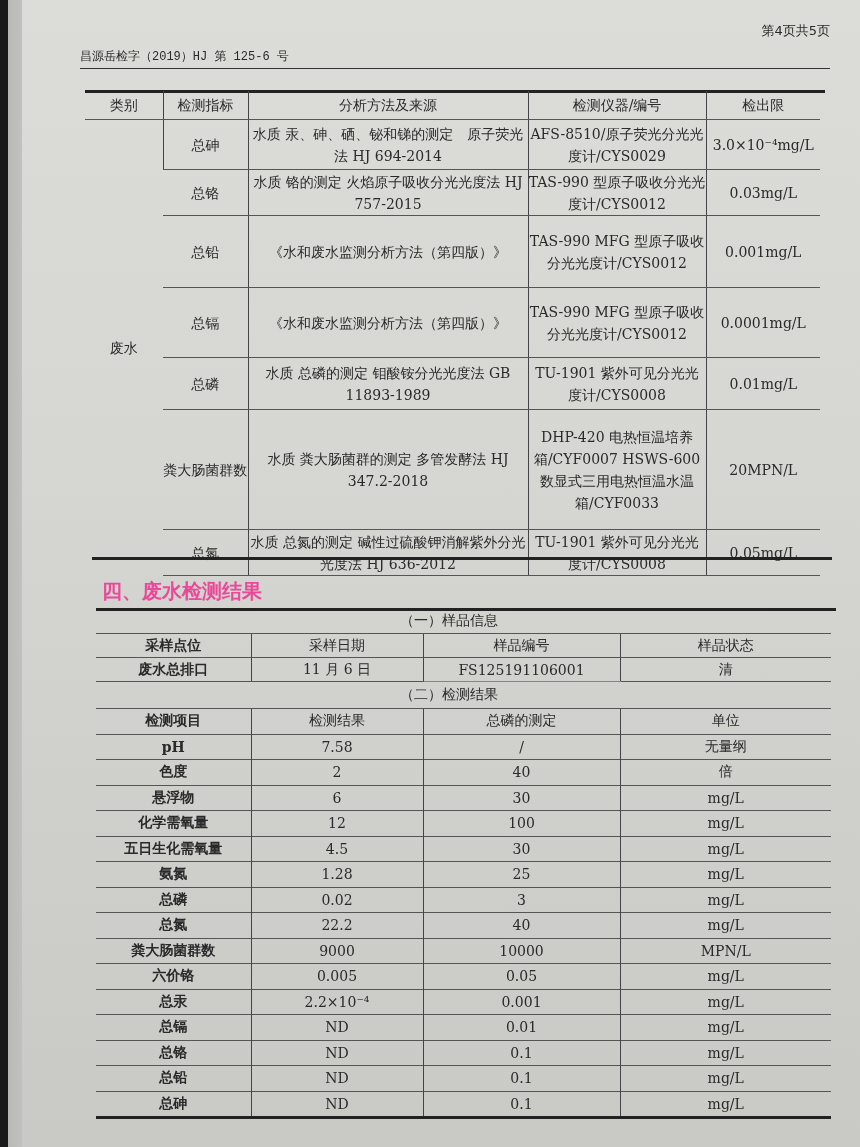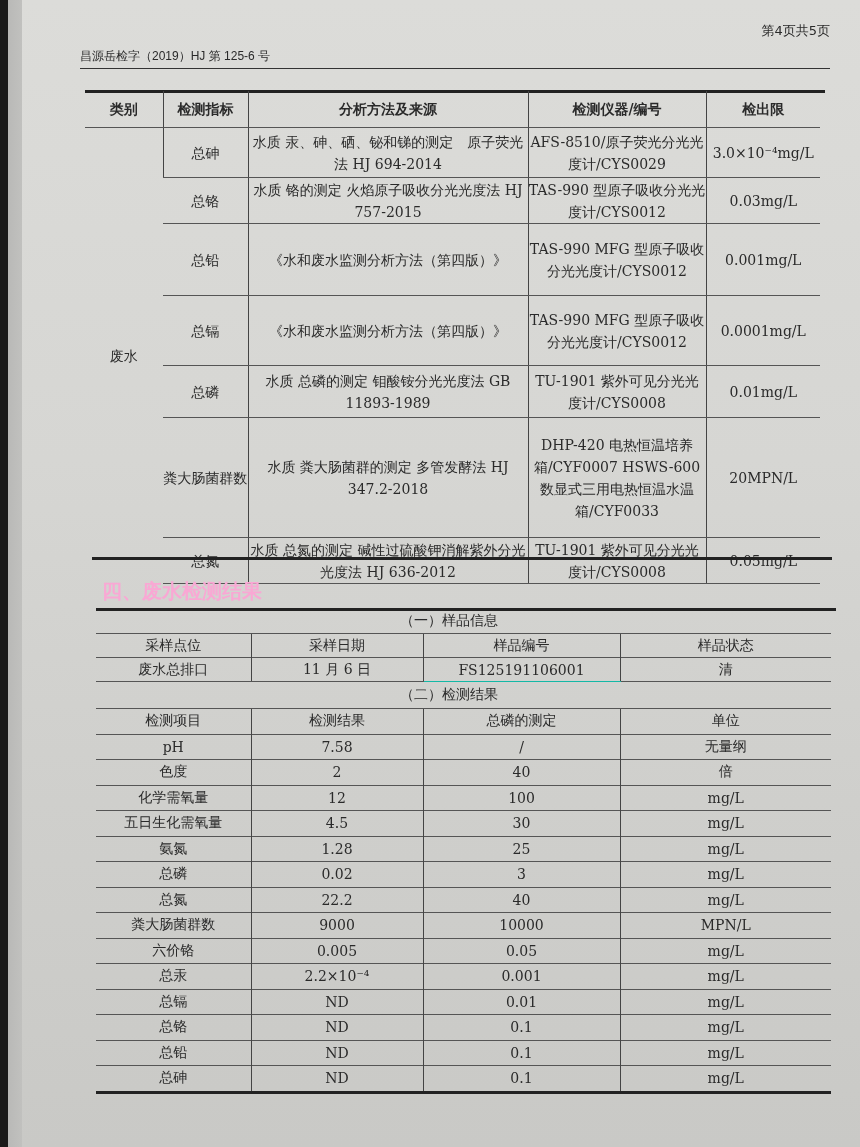--- a/index.html
+++ b/index.html
@@ -17,38 +17,38 @@
     position:absolute; left:22px; top:0; width:838px; height:1147px;
     background:linear-gradient(180deg,#dcdcd9 0%,#d6d6d3 40%,#cfcfcc 70%,#c9c9c6 100%);
   }
   .page-num {
     position:absolute; right:30px; top:22px; font-size:13px;
     font-family:"DejaVu Sans","Liberation Sans",sans-serif;
     text-align:center;
   }
   .report-id {
     position:absolute; left:80px; top:48px; font-size:12px;
-    font-family:Liberation Sans, sans-serif;
+    font-family:Liberation Mono, monospace;
   }
   .hr-thin { position:absolute; height:1px; background:#333; }
   .hr-thick { position:absolute; height:3px; background:#222; }
   table { border-collapse:collapse; position:absolute; }
   td, th { font-weight:normal; text-align:center; vertical-align:middle; padding:0; }
   .methods { left:85px; top:91px; width:735px; font-size:14px; }
   .methods td, .methods th { border-left:1px solid #444; border-bottom:1px solid #555; line-height:22px; }
   .methods tr > *:first-child { border-left:none; }
-  .methods th { height:36px;font-weight:bold; }
+  .methods th { height:28px; }
   .section-title {
     position:absolute; left:102px; top:578px; font-size:20px; font-weight:bold;
-    font-family:"DejaVu Sans","Liberation Sans",sans-serif; color:#f9a8d4;
+    font-family:"DejaVu Sans","Liberation Sans",sans-serif; color:#ec4899;
   }
   .subcap { position:absolute; font-size:14px; }
   .grid { left:96px; width:735px; font-size:14px; }
   .grid td { border-left:1px solid #444; border-top:1px solid #555; height:23px; }
-  .grid tr > td:first-child { border-left:none; }
+  .grid tr > td:first-child { border-left:none;font-weight:bold; }
   .results td { height:24.5px; }
   .results tr:last-child td { border-bottom:3px solid #222; }
 </style>
 </head>
 <body>
 
 <div class="under-sheet"></div>
 <div class="paper"></div>
 
 <div class="page-num">第4页共5页</div>
@@ -167,20 +167,26 @@
         <td>/</td>
         <td>无量纲</td>
       </tr>
   <tr>
         <td>色度</td>
         <td>2</td>
         <td>40</td>
         <td>倍</td>
       </tr>
   <tr>
+        <td>悬浮物</td>
+        <td>6</td>
+        <td>30</td>
+        <td>mg/L</td>
+      </tr>
+  <tr>
         <td>化学需氧量</td>
         <td>12</td>
         <td>100</td>
         <td>mg/L</td>
       </tr>
   <tr>
         <td>五日生化需氧量</td>
         <td>4.5</td>
         <td>30</td>
         <td>mg/L</td>

